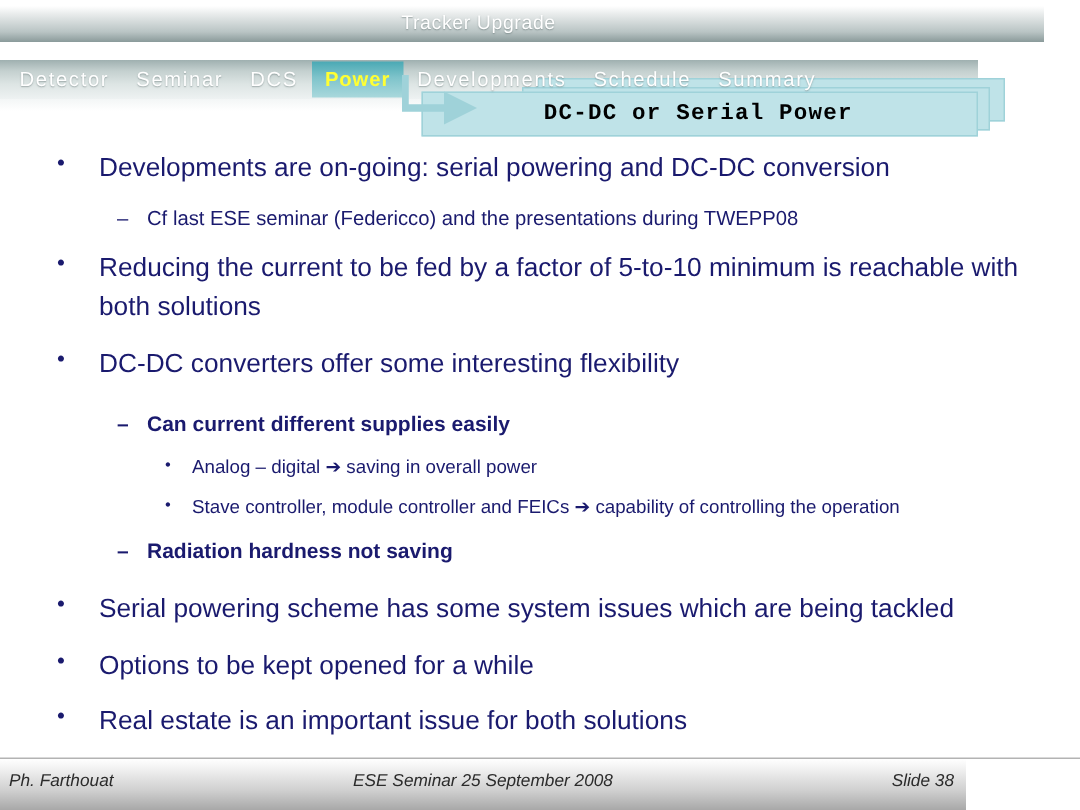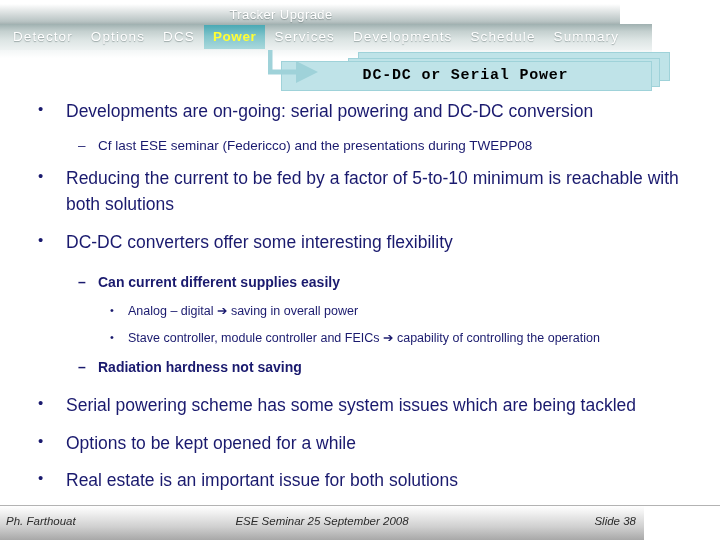--- a/index.html
+++ b/index.html
@@ -12,38 +12,38 @@
     height: 540px;
     position: relative;
     overflow: hidden;
     font-family: "Liberation Sans", sans-serif;
   }
 
   
   #title-bar {
     position: absolute;
     left: 0; top: 4px;
-    width: 620px; height: 24px;
+    width: 696px; height: 24px;
     background: linear-gradient(to bottom, #ffffff 0%, #e9ecec 22%, #b9c4c4 72%, #8a9a9a 100%);
   }
   #deck-title {
     position: absolute;
     right: 0; left: 0; top: 3px;
     text-align: center;
     font-size: 13px;
     color: #ffffff;
     letter-spacing: 0.4px;
     text-shadow: 0 1px 1px rgba(90,105,105,0.55);
     padding-right: 58px;
   }
 
   
   #nav-bar {
     position: absolute;
-    left: 0; top: 24px;
+    left: 0; top: 40px;
     width: 652px; height: 26px;
     background: linear-gradient(to bottom, #9fb0b0 0%, #c4d0cf 28%, #dde5e4 62%, #eef2f2 100%);
     display: flex;
     align-items: center;
   }
   #nav-bar::after {
     content: "";
     position: absolute;
     left: 0; right: 0; bottom: -8px;
     height: 8px;
@@ -187,24 +187,23 @@
 </head>
 <body>
 
 <div id="title-bar">
   <div id="deck-title">Tracker Upgrade</div>
 </div>
 
 <div id="nav-bar">
   <div id="nav-spacer-left"></div>
 <div class="nav-item">Detector</div>
-    <div class="nav-item">Options</div>
+    <div class="nav-item">Seminar</div>
     <div class="nav-item">DCS</div>
     <div class="nav-item active">Power</div>
-    <div class="nav-item">Services</div>
     <div class="nav-item">Developments</div>
     <div class="nav-item">Schedule</div>
     <div class="nav-item">Summary</div>
   </div>
 
 <svg id="connector" viewBox="0 0 60 36">
   <path d="M2,0 L2,22 L32,22" fill="none" stroke="#9fd2d9" stroke-width="5"></path>
   <path d="M28,11 L50,22 L28,33 Z" fill="#9fd2d9"></path>
 </svg>
 

